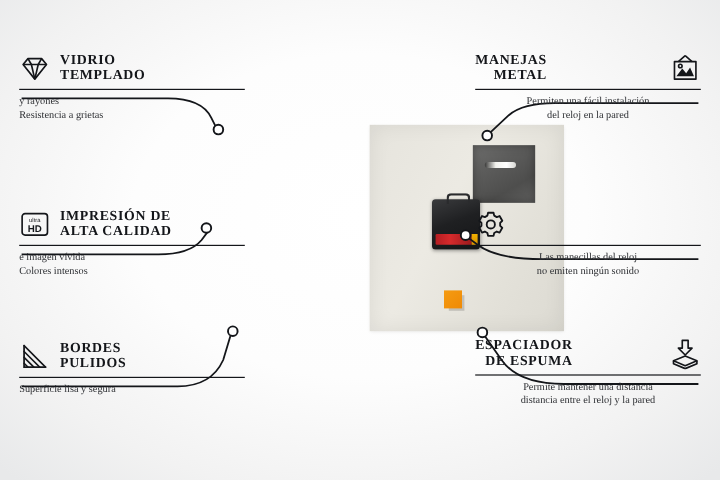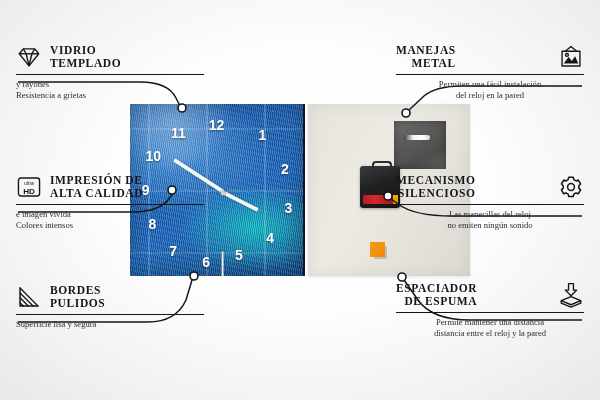--- a/index.html
+++ b/index.html
@@ -100,39 +100,20 @@
   
   .wires{position:absolute;left:0;top:0;width:600px;height:400px;pointer-events:none;}
 </style>
 </head>
 <body>
 
 <div class="canvas">
 
   <div class="product">
 
-    <div class="clock-panel">
-      <span class="num" style="left:50%;top:12%">12</span>
-      <span class="num" style="left:76.5%;top:18%">1</span>
-      <span class="num" style="left:89.5%;top:38%">2</span>
-      <span class="num" style="left:91.5%;top:60.5%">3</span>
-      <span class="num" style="left:81%;top:78%">4</span>
-      <span class="num" style="left:63%;top:88%">5</span>
-      <span class="num" style="left:44%;top:92%">6</span>
-      <span class="num" style="left:25%;top:85.5%">7</span>
-      <span class="num" style="left:13%;top:70%">8</span>
-      <span class="num" style="left:9%;top:50%">9</span>
-      <span class="num" style="left:13.5%;top:30%">10</span>
-      <span class="num" style="left:28%;top:17%">11</span>
-
-      <div class="hand" style="left:53%;top:29.5%;width:4px;height:22%;transform:rotate(117deg);"></div>
-      <div class="hand" style="left:53%;top:17%;width:3.5px;height:34.5%;transform:rotate(-57deg);"></div>
-      <div class="hand" style="left:53.3%;top:51%;width:1.6px;height:34%;transform:rotate(180deg);background:#e9ecee;"></div>
-      <div class="cap" style="left:53.6%;top:51.5%"></div>
-    </div>
 
     <div class="back-panel">
       <div class="hanger">
         <div class="hanger-slot"></div>
       </div>
       <div class="mech">
         <div class="mech-tab"></div>
         <div class="battery"></div>
         <div class="battery-tip"></div>
       </div>
@@ -231,24 +212,20 @@
         </g>
       </svg>
     </div>
     <div class="rule"></div>
     <div class="desc">Permiten una fácil instalación</div>
     <div class="desc">del reloj en la pared</div>
   </div>
 
   <div class="feat right" style="left:396px;top:174px;">
     <div class="head">
-      <div>
-        <div class="ttl">MECANISMO</div>
-        <div class="ttl">SILENCIOSO</div>
-      </div>
       <svg class="ico" viewBox="0 0 32 32">
         <g fill="none" stroke="#14161a" stroke-width="1.9" stroke-linejoin="round">
           <path d="M13.2 4 h5.6 l.7 3.0 2.6 1.5 2.9-1.1 2.8 4.9 -2.2 2.1 0 3.0 2.2 2.1 -2.8 4.9 -2.9-1.1 -2.6 1.5 -.7 3.0 h-5.6 l-.7-3.0 -2.6-1.5 -2.9 1.1 -2.8-4.9 2.2-2.1 0-3.0 -2.2-2.1 2.8-4.9 2.9 1.1 2.6-1.5 Z"></path>
           <circle cx="16" cy="16" r="4.2"></circle>
         </g>
       </svg>
     </div>
     <div class="rule"></div>
     <div class="desc">Las manecillas del reloj</div>
     <div class="desc">no emiten ningún sonido</div>

